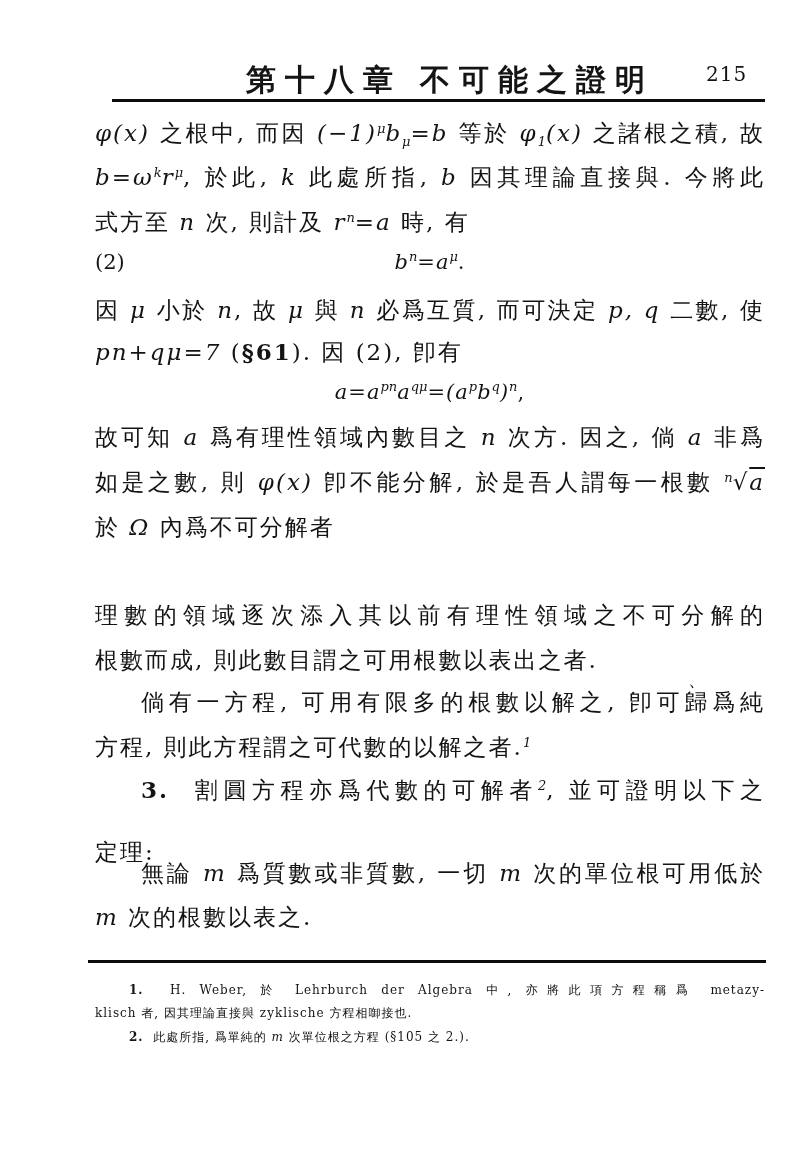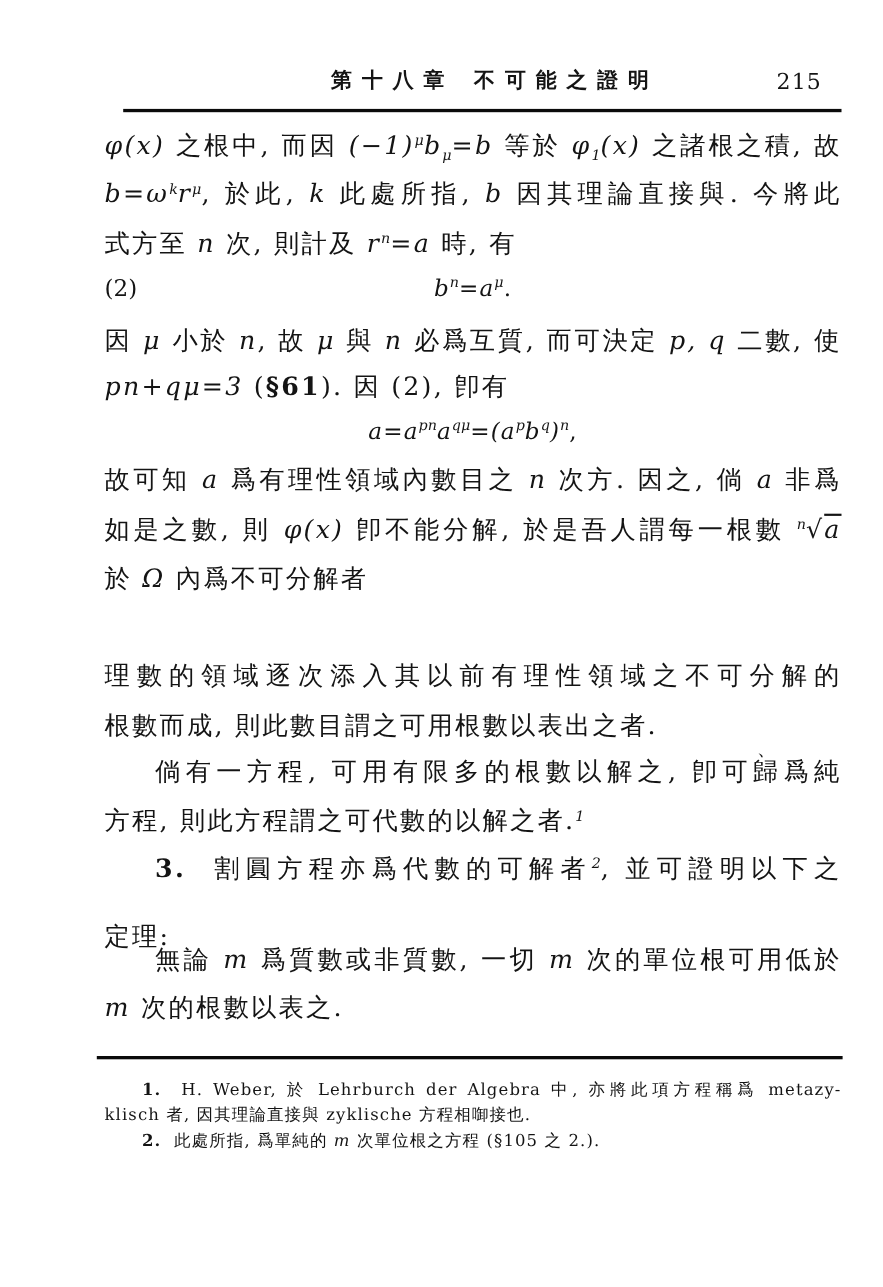--- a/index.html
+++ b/index.html
@@ -4,21 +4,21 @@
 <style>
   html,body{margin:0;padding:0;background:#e8e8e8;}
   .page{
     position:relative;width:803px;height:1170px;background:#ffffff;
     font-family:"DejaVu Serif","Liberation Serif",serif;color:#141414;
     overflow:hidden;margin:0 auto;
   }
   
   .hdr-title{
     position:absolute;top:60px;left:235px;width:430px;height:34px;
-    text-align:center;font-size:19px;font-weight:bold;letter-spacing:9px;
+    text-align:center;font-size:30px;font-weight:bold;letter-spacing:9px;
     white-space:nowrap;
   }
   .hdr-chapter{margin-right:18px;}
   .hdr-page{
     position:absolute;top:62px;left:706px;width:60px;
     font-size:20px;letter-spacing:1px;
   }
   .rule{position:absolute;background:#0b0b0b;}
   .rule-top{top:99px;left:112px;width:653px;height:3px;}
   .rule-foot{top:960px;left:88px;width:678px;height:3px;}
@@ -38,21 +38,21 @@
   .v{font-style:italic;}
   .b{font-weight:bold;}
   .ov{font-style:italic;text-decoration:overline;text-decoration-thickness:1.5px;}
   .wavy{
     text-decoration-style:wavy;
     text-underline-offset:8px;text-decoration-thickness:1.5px;
   }
   
   .fn{
     position:absolute;left:95px;width:670px;
-    font-size:15px;line-height:24px;letter-spacing:1px;
+    font-size:12px;line-height:24px;letter-spacing:1px;
   }
   .fn.indent{text-indent:34px;}
   .artifact{position:absolute;left:688px;top:668px;font-size:18px;color:#141414;}
 </style>
 </head>
 <body>
 
 <div class="page">
 
   <div class="hdr-title">
@@ -64,21 +64,21 @@
   <div class="ln fill" style="top:115px"><span class="v">φ(x)</span><span> 之根中, 而因 </span><span class="v">(−1)</span><sup>μ</sup><span class="v">b</span><sub>μ</sub><span class="v">=b</span><span> 等於 </span><span class="v">φ</span><sub>1</sub><span class="v">(x)</span><span> 之諸根之積, 故</span></div>
   <div class="ln fill" style="top:159px"><span class="v">b=ω</span><sup>k</sup><span class="v">r</span><sup>μ</sup><span>, 於此, </span><span class="v">k</span><span> 此處所指, </span><span class="v">b</span><span> 因其理論直接與. 今將此</span></div>
   <div class="ln" style="top:204px"><span>式方至 </span><span class="v">n</span><span> 次, 則計及 </span><span class="v">r</span><sup>n</sup><span class="v">=a</span><span> 時, 有</span></div>
 
   <div class="ln eq" style="top:244px">
     <span class="lbl">(2)</span>
     <span><span class="v">b</span><sup>n</sup><span class="v">=a</span><sup>μ</sup><span>.</span></span>
   </div>
 
   <div class="ln fill" style="top:292px"><span>因 </span><span class="v">μ</span><span> 小於 </span><span class="v">n</span><span>, 故 </span><span class="v">μ</span><span> 與 </span><span class="v">n</span><span> 必爲互質, 而可決定 </span><span class="v">p, q</span><span> 二數, 使</span></div>
-  <div class="ln" style="top:334px"><span class="v">pn+qμ=3</span><span> (</span><span class="b">§61</span><span>). 因 (2), 卽有</span></div>
+  <div class="ln" style="top:334px"><span class="v">pn+qμ=7</span><span> (</span><span class="b">§61</span><span>). 因 (2), 卽有</span></div>
 
   <div class="ln eq" style="top:374px">
     <span><span class="v">a=a</span><sup>pn</sup><span class="v">a</span><sup>qμ</sup><span class="v">=(a</span><sup>p</sup><span class="v">b</span><sup>q</sup><span class="v">)</span><sup>n</sup><span>,</span></span>
   </div>
 
   <div class="ln fill" style="top:419px"><span>故可知 </span><span class="v">a</span><span> 爲有理性領域內數目之 </span><span class="v">n</span><span> 次方. 因之, 倘 </span><span class="v">a</span><span> 非爲</span></div>
   <div class="ln fill" style="top:464px"><span>如是之數, 則 </span><span class="v">φ(x)</span><span> 卽不能分解, 於是吾人謂每一根數 </span><sup>n</sup><span class="v">√</span><span class="ov">a</span></div>
   <div class="ln" style="top:509px"><span>於 </span><span class="v">Ω</span><span> 內爲不可分解者</span></div>
 
   <div class="ln fill" style="top:597px"><span>理數的領域逐次添入其以前有理性領域之不可分解的</span></div>

